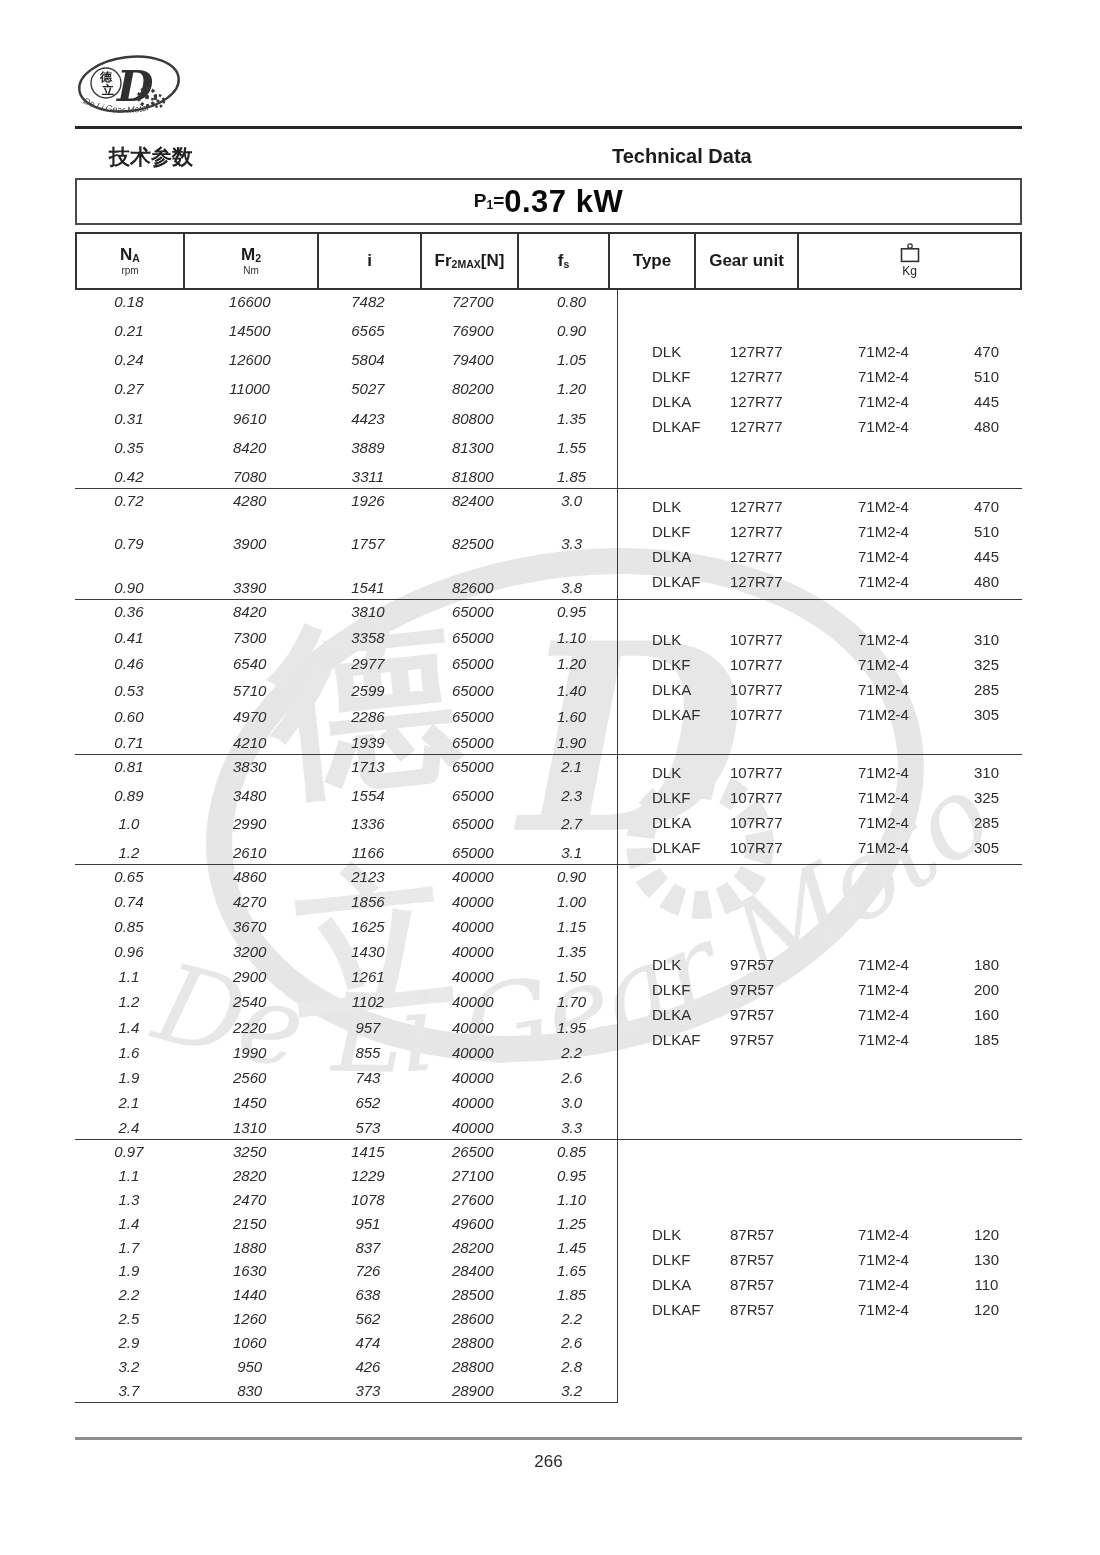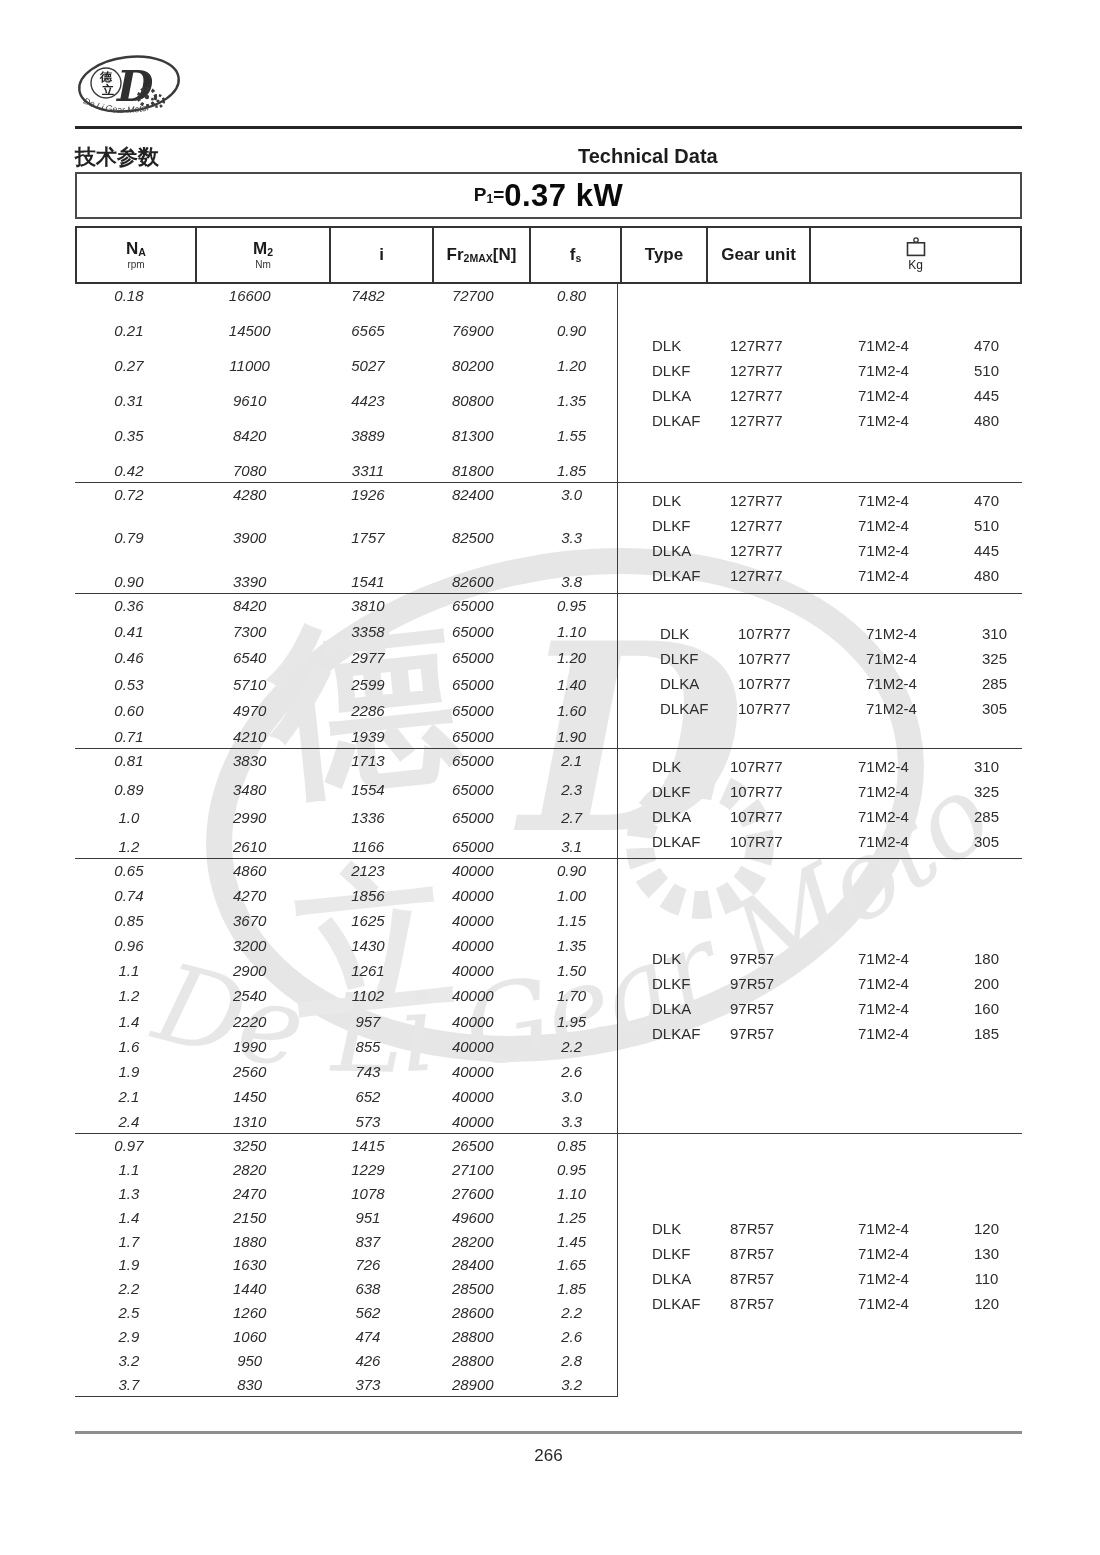--- a/index.html
+++ b/index.html
@@ -16,21 +16,21 @@
   .content{position:relative;z-index:1;padding:52px 0 0 75px;width:947px;}
 
   
   .header{position:relative;height:74px;}
   .brand-name{
     position:absolute;left:118px;top:12px;
     font-size:44px;font-weight:bold;letter-spacing:14px;color:#151515;
     font-family:"DejaVu Serif","Liberation Serif",serif;
   }
   .rule{height:3px;background:#262626;}
-  .subheader{position:relative;height:43px;}
+  .subheader{position:relative;height:49px;margin-left:34px;}
   .title-zh{position:absolute;left:0;top:14px;font-size:21px;font-weight:bold;color:#222;}
   .title-en{position:absolute;left:503px;top:16px;font-size:20px;font-weight:bold;color:#1d1d1d;}
 
   
   .p1-box{
     height:43px;border:2px solid #4a4a4a;
     display:flex;align-items:center;justify-content:center;
   }
   .p1-small{font-size:19px;font-weight:bold;color:#111;}
   .p1-small .sb{font-size:12px;}
@@ -43,21 +43,21 @@
   }
   .th{
     box-sizing:border-box;border-left:2px solid #333;
     display:flex;flex-direction:column;justify-content:center;align-items:center;
     line-height:1.15;
   }
   .th:first-child{border-left:none;}
   .th-main{font-weight:bold;font-size:17px;color:#1b1b1b;}
   .sb{font-size:0.62em;vertical-align:-0.18em;}
   .th-unit{font-size:10px;color:#333;}
-  .w0{width:118px}.w1{width:134px}.w2{width:103px}.w3{width:97px}.w4{width:91px}
+  .w0{width:106px}.w1{width:134px}.w2{width:103px}.w3{width:97px}.w4{width:91px}
   .w5{width:86px}.w6{width:103px}.w7{width:144px}.w8{flex:1}
   .kg-cell{gap:1px;}
   .kg-label{font-size:12px;color:#222;margin-top:1px;}
 
   
   .tbody{}
   .block{display:flex;}
   .block.sep{border-top:1.4px solid #3a3a3a;}
   .block-left{
     box-sizing:border-box;width:543px;border-right:1.4px solid #3a3a3a;
@@ -174,20 +174,27 @@
               <span class="c c4">0.80</span>
             </div>
             <div class="drow">
               <span class="c c0">0.21</span>
               <span class="c c1">14500</span>
               <span class="c c2">6565</span>
               <span class="c c3">76900</span>
               <span class="c c4">0.90</span>
             </div>
             <div class="drow">
+              <span class="c c0">0.24</span>
+              <span class="c c1">12600</span>
+              <span class="c c2">5804</span>
+              <span class="c c3">79400</span>
+              <span class="c c4">1.05</span>
+            </div>
+            <div class="drow">
               <span class="c c0">0.27</span>
               <span class="c c1">11000</span>
               <span class="c c2">5027</span>
               <span class="c c3">80200</span>
               <span class="c c4">1.20</span>
             </div>
             <div class="drow">
               <span class="c c0">0.31</span>
               <span class="c c1">9610</span>
               <span class="c c2">4423</span>
@@ -280,21 +287,21 @@
               <span class="t t3">445</span>
             </div>
             <div class="trow">
               <span class="t t0">DLKAF</span>
               <span class="t t1">127R77</span>
               <span class="t t2">71M2-4</span>
               <span class="t t3">480</span>
             </div>
           </div>
         </div>
-        <div class="block sep" style="min-height: 154px; gap: 8px;">
+        <div class="block sep" style="min-height: 154px;">
           <div class="block-left">
             <div class="drow">
               <span class="c c0">0.36</span>
               <span class="c c1">8420</span>
               <span class="c c2">3810</span>
               <span class="c c3">65000</span>
               <span class="c c4">0.95</span>
             </div>
             <div class="drow">
               <span class="c c0">0.41</span>

